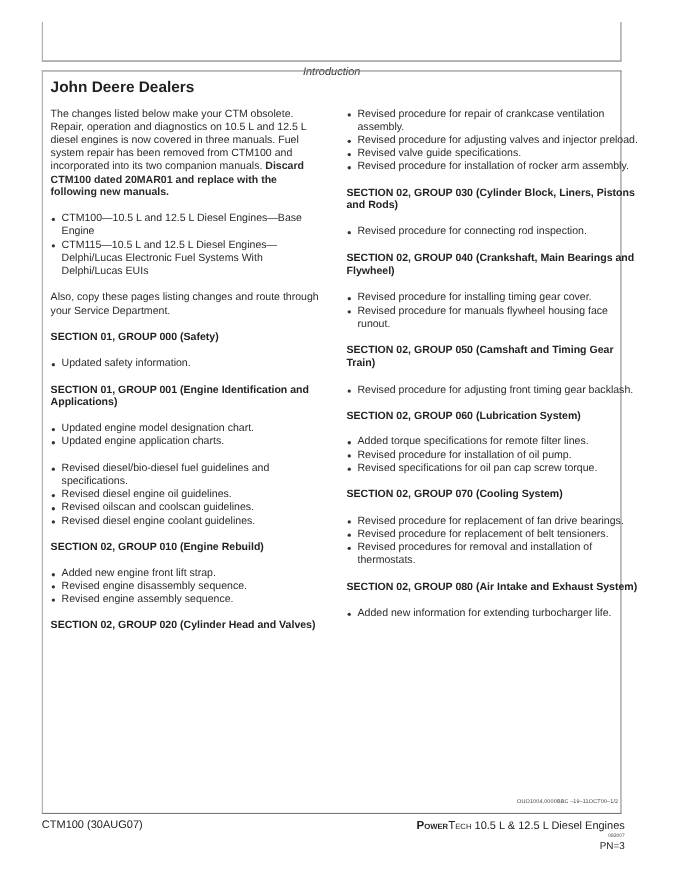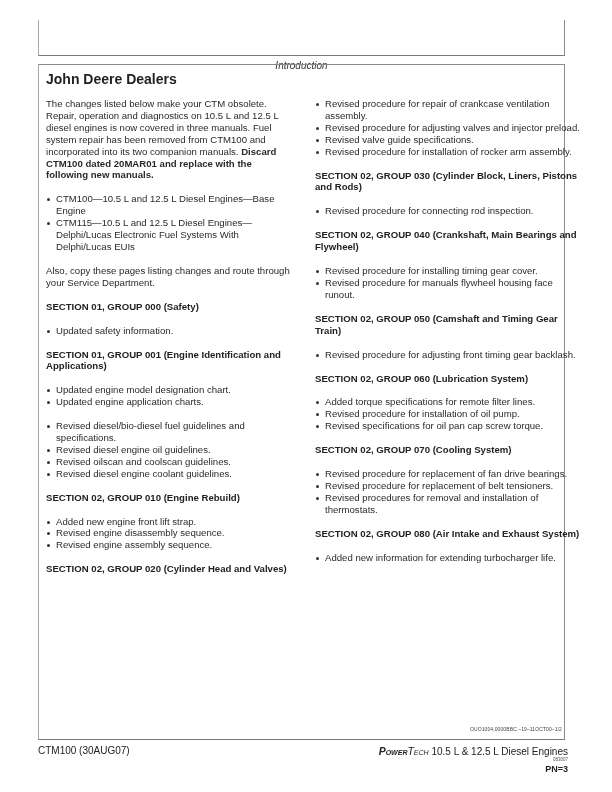--- a/index.html
+++ b/index.html
@@ -35,24 +35,24 @@
   ul li { position: relative; padding-left: 10px; }
   ul li::before {
     content: ""; position: absolute; left: 1px; top: 5px; width: 3px; height: 3px;
     border-radius: 50%; background: #333;
   }
   .ref-code {
     position: absolute; right: 50px; top: 726px; font-size: 5px; color: #444; letter-spacing: 0.1px;
   }
   .footer-left { position: absolute; left: 38px; top: 745px; font-size: 10px; color: #222; }
   .footer-right { position: absolute; right: 44px; top: 745px; font-size: 10px; color: #222; text-align: right; }
-  .brand { font-weight: bold; font-style: italic; font-variant: small-caps; font-size: 10.5px; }
+  .brand { font-weight: bold; font-variant: small-caps; font-size: 10.5px; }
   .brand-tech { font-weight: normal; }
   .footer-date { position: absolute; right: 44px; top: 757px; font-size: 4.5px; color: #555; }
-  .footer-page { position: absolute; right: 44px; top: 764px; font-size: 9px; color: #222; font-weight: bold; }
+  .footer-page { position: absolute; right: 44px; top: 764px; font-size: 9px; color: #222; }
 </style>
 </head>
 <body>
 
 <div class="header-box">
   <div class="header-title">Introduction</div>
 </div>
 
 <div class="main-box"></div>
 <div class="main-title">John Deere Dealers</div>

